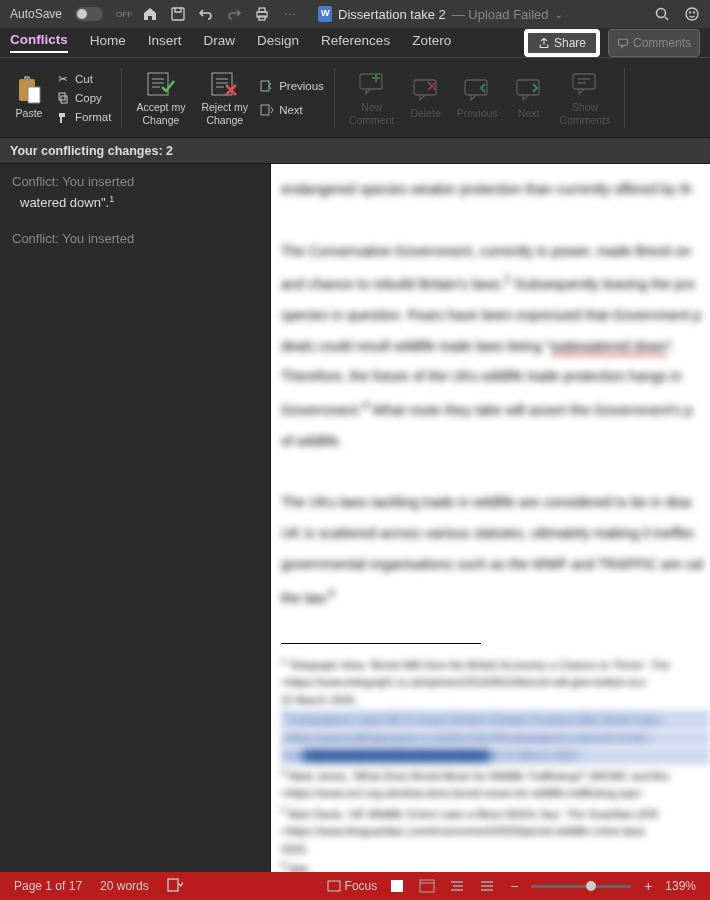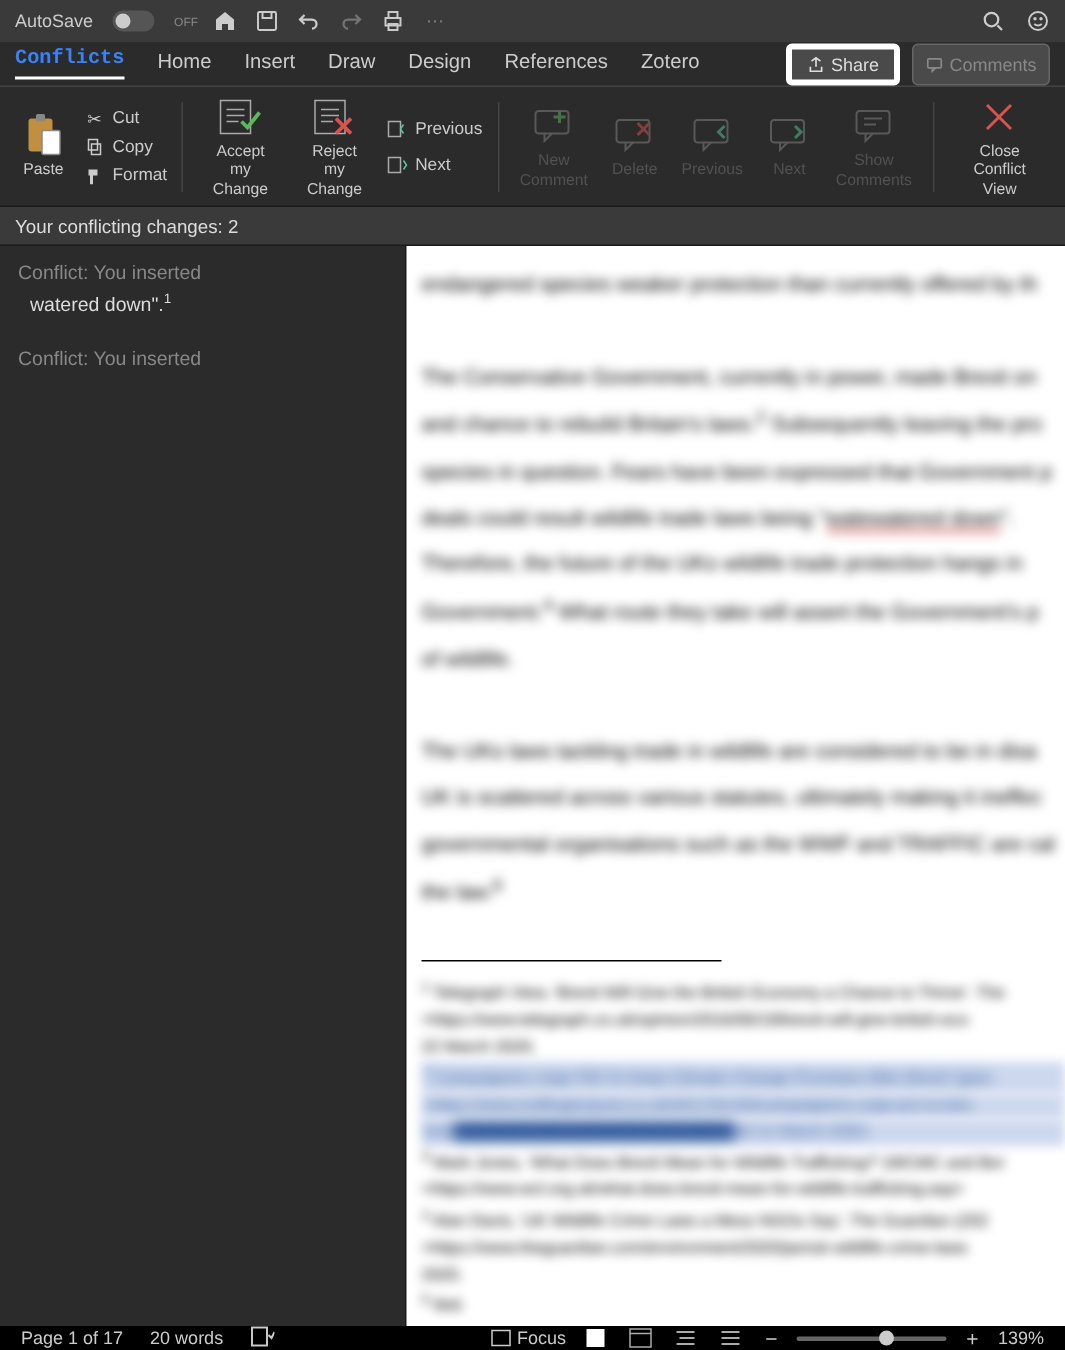--- a/index.html
+++ b/index.html
@@ -15,53 +15,53 @@
 .doc-title { margin-left: 10px; display: flex; align-items: center; gap: 6px; }
 .doc-icon { width: 14px; height: 16px; background: #4a7cc9; border-radius: 2px; position: relative; }
 .doc-icon::after { content: 'W'; position: absolute; font-size: 9px; font-weight: bold; color: white; top: 2px; left: 3px; }
 .doc-name { color: #ddd; font-size: 13px; }
 .upload-status { color: #888; font-size: 13px; }
 .chev { color: #888; font-size: 10px; }
 .titlebar-right { margin-left: auto; display: flex; gap: 14px; align-items: center; }
 
 .tabs { height: 30px; background: #2b2b2b; display: flex; align-items: center; padding: 0 10px; gap: 22px; font-size: 13.5px; border-bottom: 1px solid #444; }
 .tab { color: #ccc; cursor: pointer; padding-bottom: 4px; }
-.tab.active { color: #3b82f6; font-weight: 600; border-bottom: 2px solid #fff; font-family: Liberation Mono, monospace; }
+.tab.active { color: #f0abfc; font-weight: 600; border-bottom: 2px solid #fff; }
 .tab-right { margin-left: auto; display: flex; gap: 8px; }
 .share-btn { background: #4a4a4a; border: 4px solid #ffffff; border-radius: 4px; padding: 3px 10px; color: #ddd; font-size: 12px; display: flex; align-items: center; gap: 4px; }
 .comments-btn { background: #4a4a4a; border: 1px solid #666; border-radius: 4px; padding: 3px 8px; color: #888; font-size: 12px; display: flex; align-items: center; gap: 4px; }
 
 .ribbon { height: 80px; background: #2b2b2b; display: flex; align-items: center; padding: 4px 10px; gap: 8px; border-bottom: 1px solid #1a1a1a; }
 .ribbon-big { display: flex; flex-direction: column; align-items: center; gap: 2px; padding: 4px; }
 .ribbon-label { font-size: 10.5px; color: #ccc; text-align: center; line-height: 1.2; }
 .ribbon-label.dim { color: #777; }
 .ribbon-icon { width: 30px; height: 30px; display: flex; align-items: center; justify-content: center; }
 .ribbon-sep { width: 1px; height: 60px; background: #444; margin: 0 2px; }
 .small-row { display: flex; align-items: center; gap: 5px; font-size: 11.5px; color: #ccc; padding: 1px 0; }
 .small-icon { width: 14px; height: 14px; display: inline-flex; align-items: center; justify-content: center; }
 
-.conflict-bar { height: 26px; background: #3a3a3a; display: flex; align-items: center; padding: 0 10px; font-size: 12.5px; color: #ddd; border-bottom: 1px solid #1a1a1a; }
+.conflict-bar { height: 26px; background: #3a3a3a; display: flex; align-items: center; padding: 0 10px; font-size: 12.5px; color: #ddd; border-bottom: 1px solid #1a1a1a; font-weight: bold; }
 
 .main { flex: 1; display: flex; overflow: hidden; }
 .sidebar { width: 271px; background: #2b2b2b; padding: 10px 12px; font-size: 13px; color: #bbb; overflow: hidden; border-right: 1px solid #1a1a1a; }
 .conflict-item { margin-bottom: 18px; }
 .conflict-head { color: #888; margin-bottom: 4px; }
 .conflict-body { color: #ddd; font-size: 13px; line-height: 1.5; padding-left: 8px; }
 .sup { font-size: 9px; vertical-align: super; }
 
 .doc-area { flex: 1; background: #fff; position: relative; overflow: hidden; }
 .doc-page { padding: 10px 0 0 10px; color: #000; font-family: Georgia, serif; font-size: 14px; line-height: 2.2; }
 .blur-line { filter: blur(3.5px); white-space: nowrap; overflow: hidden; }
 .blur-line.sm { font-size: 11px; line-height: 1.6; }
 .red-under { border-bottom: 2px solid #d04040; }
 .hr { border: none; border-top: 1.5px solid #000; width: 200px; margin: 30px 0 10px 0; }
 .highlight { background: #cdd8ee; }
 .link-blur { color: #2a5599; filter: blur(3px); }
 
-.statusbar { height: 16px; background: #000000; display: flex; align-items: center; padding: 0 14px; gap: 18px; font-size: 12px; color: #ccc; }
+.statusbar { height: 28px; background: #b91c1c; display: flex; align-items: center; padding: 0 14px; gap: 18px; font-size: 12px; color: #ccc; }
 .statusbar-right { margin-left: auto; display: flex; align-items: center; gap: 10px; }
 .view-btn { width: 20px; height: 16px; display: flex; align-items: center; justify-content: center; color: #aaa; }
 .view-btn.active { color: #fff; }
 .zoom-slider { width: 100px; height: 3px; background: #666; position: relative; border-radius: 2px; }
 .zoom-thumb { position: absolute; width: 10px; height: 10px; background: #ccc; border-radius: 50%; top: -4px; left: 55%; }
 .zoom-btn { color: #ccc; font-size: 14px; width: 14px; text-align: center; }
 </style>
 </head>
 <body>
 
@@ -94,20 +94,26 @@
         </svg>
       </span>
     <span class="tb-icon">
         <svg width="16" height="16" viewBox="0 0 16 16" fill="none" stroke="currentColor" stroke-width="1.3">
           <rect x="3" y="6" width="10" height="5"></rect>
           <rect x="5" y="2" width="6" height="4"></rect>
           <rect x="5" y="10" width="6" height="4"></rect>
         </svg>
       </span>
     <span class="tb-icon dim">⋯</span>
+  </div>
+  <div class="doc-title">
+    <span class="doc-icon"></span>
+    <span class="doc-name">Dissertation take 2</span>
+    <span class="upload-status">— Upload Failed</span>
+    <span class="chev">⌄</span>
   </div>
   <div class="titlebar-right">
     <span class="tb-icon">
         <svg width="16" height="16" viewBox="0 0 16 16" fill="none" stroke="currentColor" stroke-width="1.5">
           <circle cx="7" cy="7" r="4.5"></circle>
           <path d="M11 11 L14 14"></path>
         </svg>
       </span>
     <span class="tb-icon">
         <svg width="16" height="16" viewBox="0 0 16 16" fill="none" stroke="currentColor" stroke-width="1.3">
@@ -269,29 +275,20 @@
         <svg width="28" height="24" viewBox="0 0 28 24" fill="none" stroke="#888" stroke-width="1.3">
           <rect x="2" y="2" width="22" height="15" rx="2"></rect>
           <path d="M8 17v5l5-5"></path>
           <path d="M7 7h12M7 11h8" stroke="#888"></path>
         </svg>
       </span>
     <span class="ribbon-label dim" style="white-space:pre-line">Show
 Comments</span>
   </div>
   <div class="ribbon-sep"></div>
-  <div class="ribbon-big">
-    <span class="ribbon-icon">
-        <svg width="26" height="26" viewBox="0 0 26 26" fill="none" stroke="#d9534f" stroke-width="2">
-          <path d="M5 5 L21 21 M21 5 L5 21"></path>
-        </svg>
-      </span>
-    <span class="ribbon-label" style="white-space:pre-line">Close
-Conflict View</span>
-  </div>
 </div>
 
 <div class="conflict-bar">
   <span>Your conflicting changes: 2</span>
 </div>
 
 <div class="main">
   <div class="sidebar">
     <div class="conflict-item">
       <div class="conflict-head">Conflict: You inserted</div>

